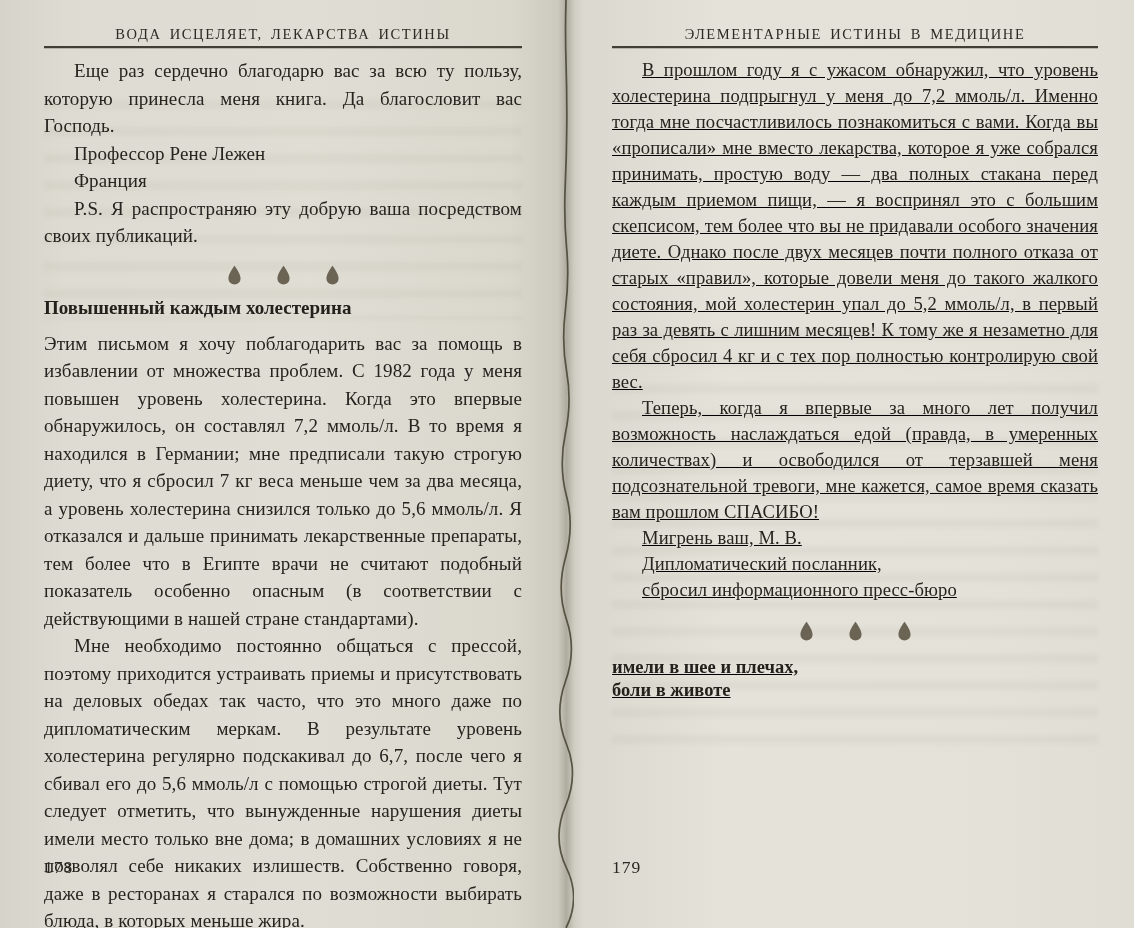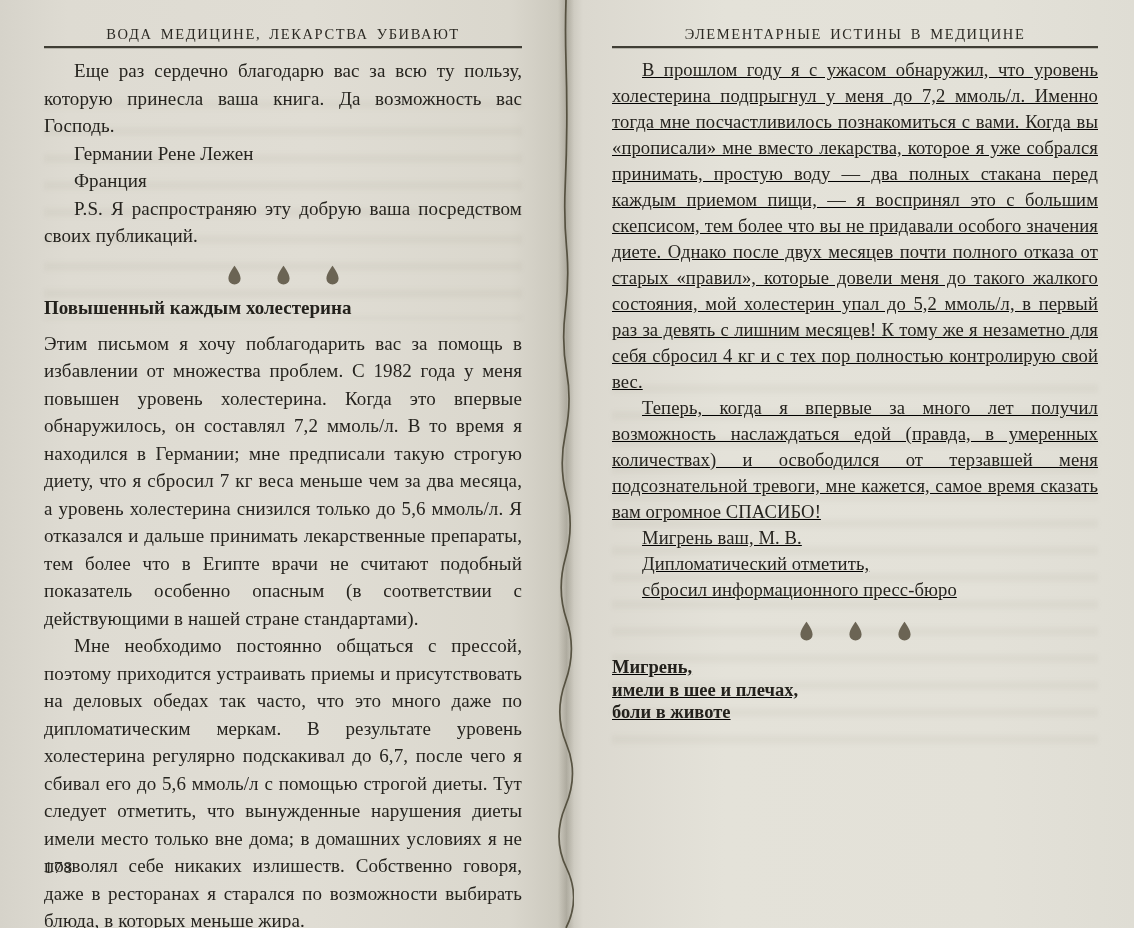--- a/index.html
+++ b/index.html
@@ -132,27 +132,27 @@
 </style>
 </head>
 <body>
 
 <div class="spread">
 
   <div class="page page-left">
     <div class="ghost ghost-left"></div>
 
     <div class="head">
-      <span class="runhead-text">ВОДА МЕДИЦИНЕ, ЛЕКАРСТВА УБИВАЮТ</span>
+      <span class="runhead-text">ВОДА ИСЦЕЛЯЕТ, ЛЕКАРСТВА ИСТИНЫ</span>
       <div class="head-rule"></div>
     </div>
 
     <div class="content">
-      <p class="body-p indent">Еще раз сердечно благодарю вас за всю ту пользу, которую принесла ваша книга. Да возможность вас Господь.</p>
-      <p class="body-p indent">Германии Рене Лежен</p>
+      <p class="body-p indent">Еще раз сердечно благодарю вас за всю ту пользу, которую принесла меня книга. Да благословит вас Господь.</p>
+      <p class="body-p indent">Профессор Рене Лежен</p>
       <p class="body-p indent">Франция</p>
       <p class="body-p indent">P.S. Я распространяю эту добрую ваша посредством своих публикаций.</p>
 
       <div class="drops">
         <span class="drop">
           <svg width="15" height="21" viewBox="0 0 15 21">
               <path d="M7.5 0.8 C7.5 0.8 1.4 8.6 1.4 13.4 a6.1 6.1 0 0 0 12.2 0 C13.6 8.6 7.5 0.8 7.5 0.8 Z" fill="#6b6454"></path>
             </svg>
         </span>
         <span class="drop">
@@ -178,23 +178,23 @@
   <div class="page page-right">
     <div class="ghost ghost-right"></div>
 
     <div class="head">
       <span class="runhead-text">ЭЛЕМЕНТАРНЫЕ ИСТИНЫ В МЕДИЦИНЕ</span>
       <div class="head-rule"></div>
     </div>
 
     <div class="content">
       <p class="body-p indent">В прошлом году я с ужасом обнаружил, что уровень холестерина подпрыгнул у меня до 7,2 ммоль/л. Именно тогда мне посчастливилось познакомиться с вами. Когда вы «прописали» мне вместо лекарства, которое я уже собрался принимать, простую воду — два полных стакана перед каждым приемом пищи, — я воспринял это с большим скепсисом, тем более что вы не придавали особого значения диете. Однако после двух месяцев почти полного отказа от старых «правил», которые довели меня до такого жалкого состояния, мой холестерин упал до 5,2 ммоль/л, в первый раз за девять с лишним месяцев! К тому же я незаметно для себя сбросил 4 кг и с тех пор полностью контролирую свой вес.</p>
-      <p class="body-p indent">Теперь, когда я впервые за много лет получил возможность наслаждаться едой (правда, в умеренных количествах) и освободился от терзавшей меня подсознательной тревоги, мне кажется, самое время сказать вам огромное СПАСИБО!</p>
+      <p class="body-p indent">Теперь, когда я впервые за много лет получил возможность наслаждаться едой (правда, в умеренных количествах) и освободился от терзавшей меня подсознательной тревоги, мне кажется, самое время сказать вам прошлом СПАСИБО!</p>
       <p class="body-p indent">Мигрень ваш, М. В.</p>
-      <p class="body-p indent">Дипломатический отметить,</p>
+      <p class="body-p indent">Дипломатический посланник,</p>
       <p class="body-p indent">сбросил информационного пресс-бюро</p>
 
       <div class="drops">
         <span class="drop">
           <svg width="15" height="21" viewBox="0 0 15 21">
               <path d="M7.5 0.8 C7.5 0.8 1.4 8.6 1.4 13.4 a6.1 6.1 0 0 0 12.2 0 C13.6 8.6 7.5 0.8 7.5 0.8 Z" fill="#6b6454"></path>
             </svg>
         </span>
         <span class="drop">
           <svg width="15" height="21" viewBox="0 0 15 21">
@@ -202,27 +202,27 @@
             </svg>
         </span>
         <span class="drop">
           <svg width="15" height="21" viewBox="0 0 15 21">
               <path d="M7.5 0.8 C7.5 0.8 1.4 8.6 1.4 13.4 a6.1 6.1 0 0 0 12.2 0 C13.6 8.6 7.5 0.8 7.5 0.8 Z" fill="#6b6454"></path>
             </svg>
         </span>
       </div>
 
       <div class="section-title-multiline">
-        <div>Мигрень,</div>
         <div>имели в шее и плечах,</div>
         <div>боли в животе</div>
       </div>
 
     </div>
 
+    <div class="pagenum">179</div>
   </div>
 
   <div class="gutter">
     <svg width="16" height="928" viewBox="0 0 16 928">
       <path d="M8 0 Q7 30 8 62 T8.8 124 T7.2 186 T8.6 248 T7.4 310 T8.7 372 T7.3 434 T8.5 496 T7.4 558 T8.6 620 T7.3 682 T8.4 744 T7.5 806 T8.5 868 T8 928" fill="none" stroke="#45412f" stroke-width="1.7" opacity="0.85"></path>
     </svg>
   </div>
 
 </div>
 

